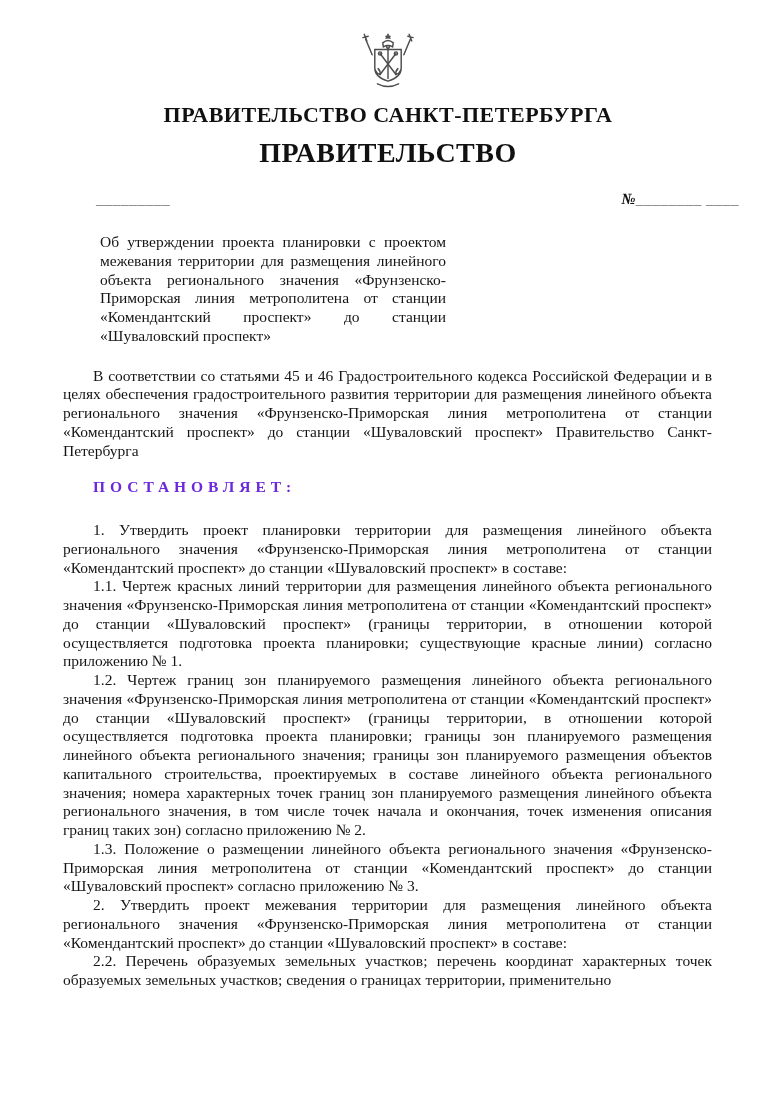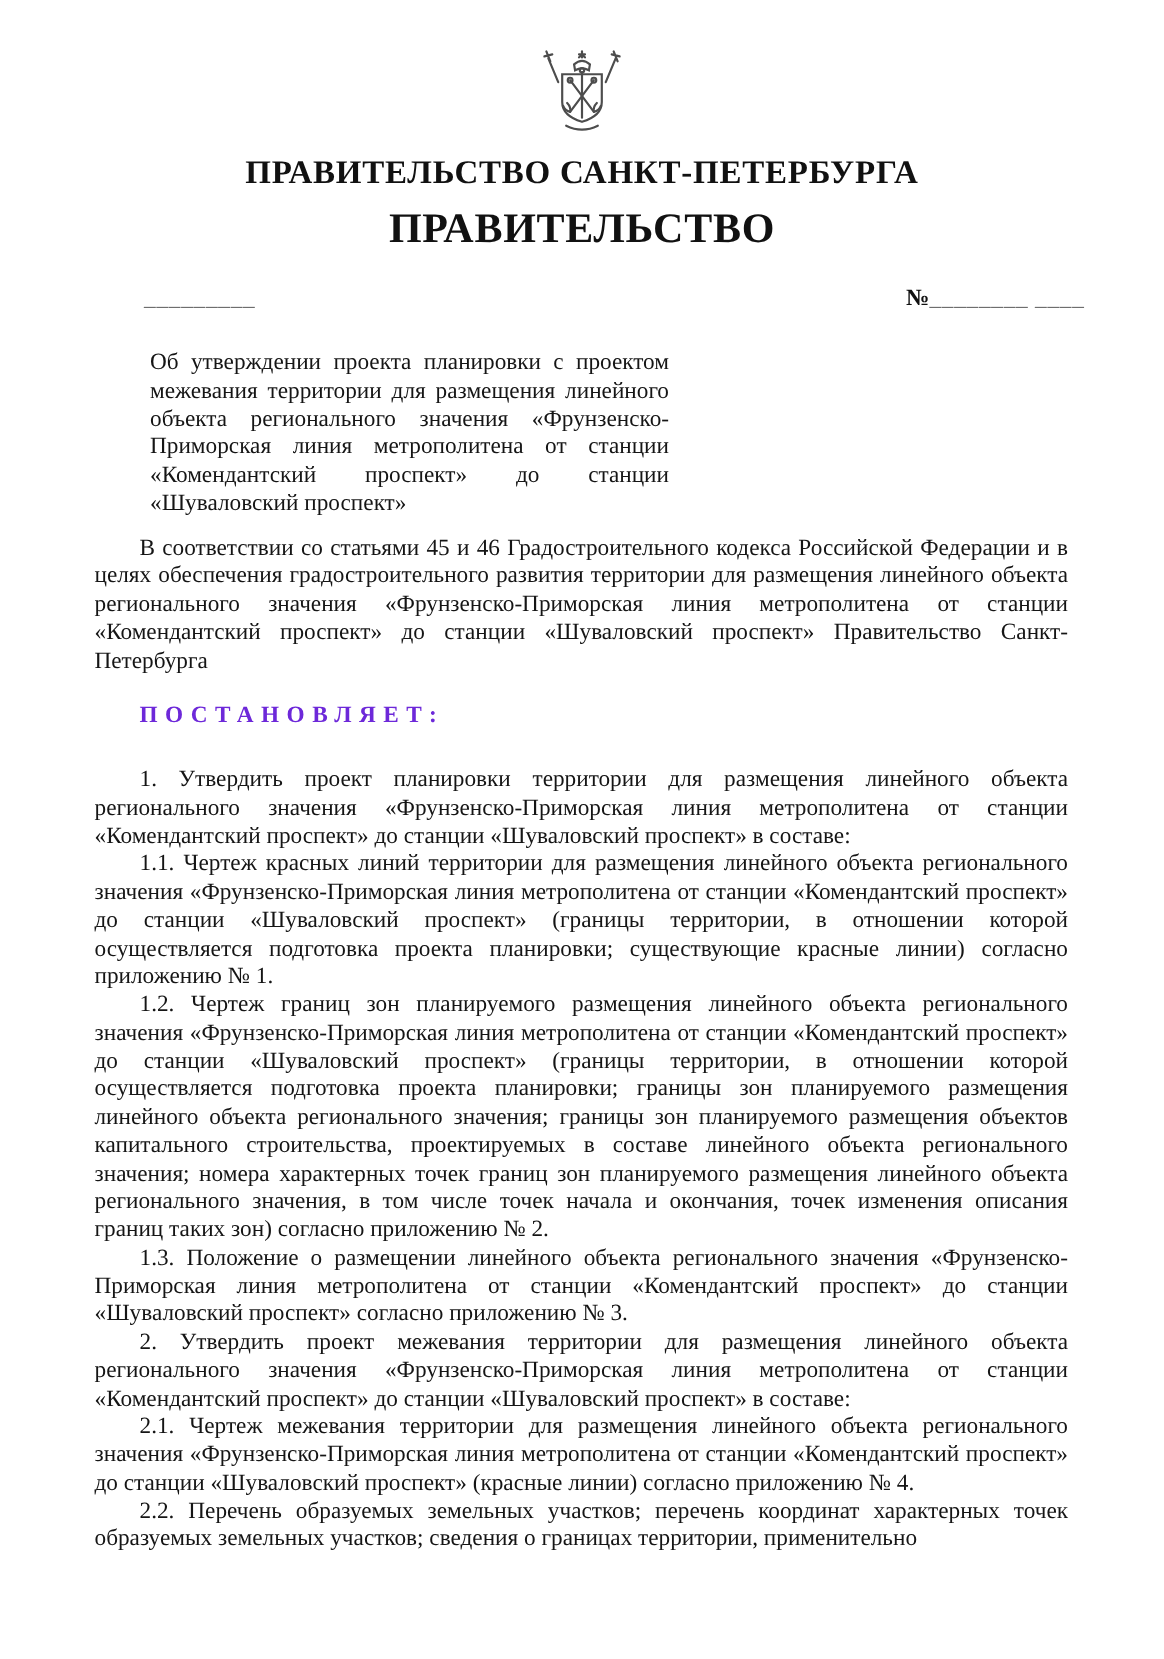--- a/index.html
+++ b/index.html
@@ -18,42 +18,42 @@
     text-align:center; font-weight:bold; font-size:22px;
     letter-spacing:0.5px; margin-top:6px; color:#111;
   }
   .doctype {
     text-align:center; font-weight:bold; font-size:28px;
     letter-spacing:0.5px; margin-top:9px; color:#111;
   }
 
   .numrow {
     display:flex; align-items:baseline;
-    margin:21px 53px 0 63px;
+    margin:21px 37px 0 63px;
     font-size:15.5px;
   }
   .dateline { margin-left:33px; color:#6e6e6e; letter-spacing:0.5px; }
-  .numfield { margin-left:auto; white-space:nowrap; }
+  .numfield { margin-left:auto; white-space:nowrap;font-style:italic; }
   .numsign { font-weight:bold; color:#111; font-size:15.5px; }
   .numph { color:#6e6e6e; letter-spacing:0.5px; }
 
   .content {
     margin:25px 64px 0 63px;
     font-size:15.5px; line-height:1.21;
   }
 
   .subject {
     width:346px; margin-left:37px;
     text-align:justify;
   }
 
   .para {
     margin:0; text-align:justify; text-indent:30px;
   }
-  .preamble { margin-top:11px; }
+  .preamble { margin-top:21px; }
 
   .resolves {
     margin-top:18px; padding-left:30px;
     font-weight:bold; font-size:15.5px;
     letter-spacing:0.32em; color:#6d28d9;
   }
 
   .clauses { margin-top:24px; }
 </style>
 </head>
@@ -104,19 +104,18 @@
     <p class="para preamble">В соответствии со статьями 45 и 46 Градостроительного кодекса Российской Федерации и в целях обеспечения градостроительного развития территории для размещения линейного объекта регионального значения «Фрунзенско-Приморская линия метрополитена от станции «Комендантский проспект» до станции «Шуваловский проспект» Правительство Санкт-Петербурга</p>
 
     <div class="resolves">ПОСТАНОВЛЯЕТ:</div>
 
     <div class="clauses">
       <p class="para">1. Утвердить проект планировки территории для размещения линейного объекта регионального значения «Фрунзенско-Приморская линия метрополитена от станции «Комендантский проспект» до станции «Шуваловский проспект» в составе:</p>
       <p class="para">1.1. Чертеж красных линий территории для размещения линейного объекта регионального значения «Фрунзенско-Приморская линия метрополитена от станции «Комендантский проспект» до станции «Шуваловский проспект» (границы территории, в отношении которой осуществляется подготовка проекта планировки; существующие красные линии) согласно приложению № 1.</p>
       <p class="para">1.2. Чертеж границ зон планируемого размещения линейного объекта регионального значения «Фрунзенско-Приморская линия метрополитена от станции «Комендантский проспект» до станции «Шуваловский проспект» (границы территории, в отношении которой осуществляется подготовка проекта планировки; границы зон планируемого размещения линейного объекта регионального значения; границы зон планируемого размещения объектов капитального строительства, проектируемых в составе линейного объекта регионального значения; номера характерных точек границ зон планируемого размещения линейного объекта регионального значения, в том числе точек начала и окончания, точек изменения описания границ таких зон) согласно приложению № 2.</p>
       <p class="para">1.3. Положение о размещении линейного объекта регионального значения «Фрунзенско-Приморская линия метрополитена от станции «Комендантский проспект» до станции «Шуваловский проспект» согласно приложению № 3.</p>
       <p class="para">2. Утвердить проект межевания территории для размещения линейного объекта регионального значения «Фрунзенско-Приморская линия метрополитена от станции «Комендантский проспект» до станции «Шуваловский проспект» в составе:</p>
-      <p class="para">2.1. Чертеж межевания территории для размещения линейного объекта регионального значения «Фрунзенско-Приморская линия метрополитена от станции «Комендантский проспект» до станции «Шуваловский проспект» (красные линии) согласно приложению № 4.</p>
       <p class="para">2.2. Перечень образуемых земельных участков; перечень координат характерных точек образуемых земельных участков; сведения о границах территории, применительно</p>
     </div>
 
   </div>
 
 </div>
 
 </body></html>

